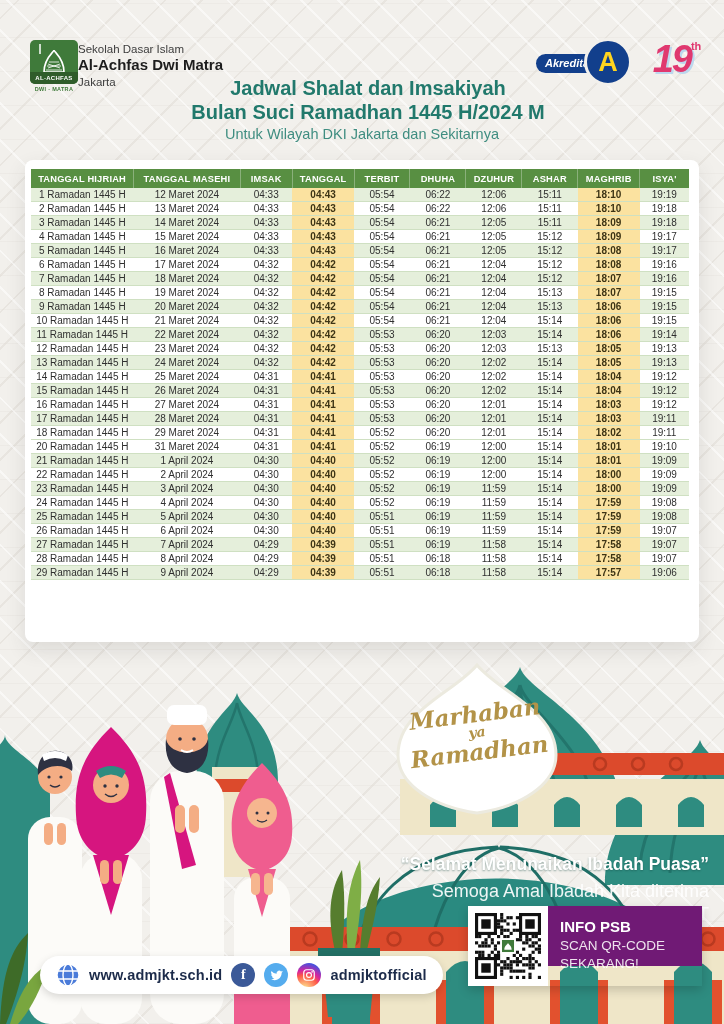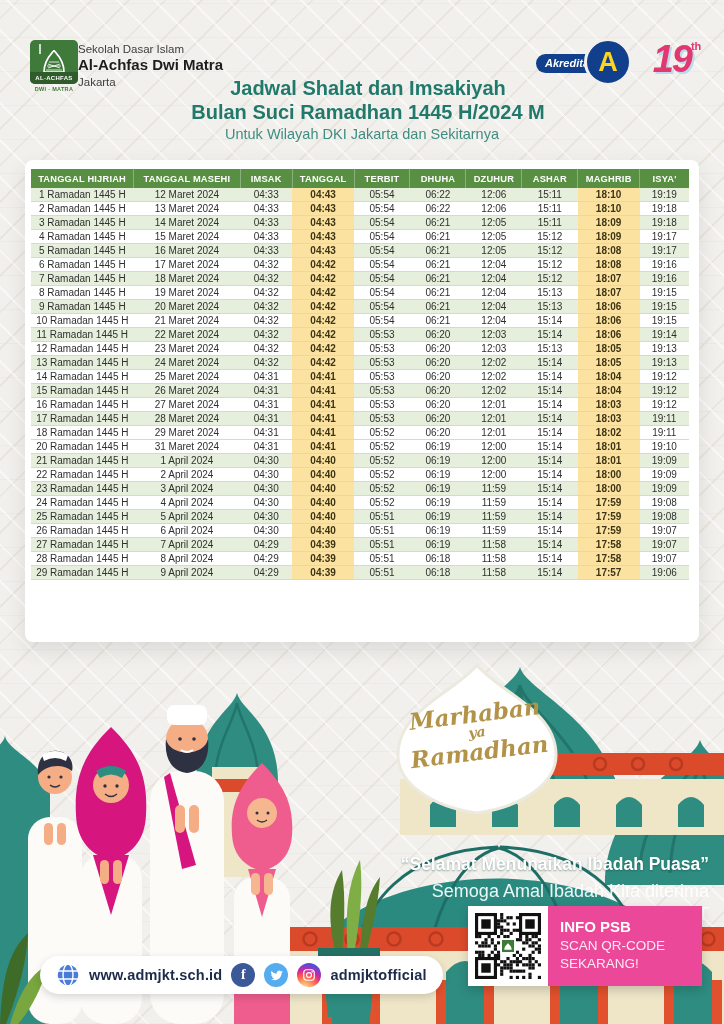--- a/index.html
+++ b/index.html
@@ -70,21 +70,21 @@
   .badge-text .w1, .badge-text .w3 { font-size:23px; font-weight:bold; }
   .badge-text .w2 { font-size:14px; font-weight:bold; }
 
   .greeting { position:absolute; left:305px; top:854px; width:404px; text-align:right; color:#fff; }
   .greeting .g1 { font-size:17.5px; font-weight:bold; text-shadow:0 1px 2px rgba(20,70,65,.45); }
   .greeting .g2, .greeting .g3 { font-size:18px; color:rgba(255,255,255,.92); line-height:1.3; }
   .greeting .g2 { margin-top:5px; }
 
   .qr-box { position:absolute; left:468px; top:906px; display:flex; box-shadow:0 4px 10px rgba(0,0,0,.18); }
   .qr-white { width:80px; height:80px; background:#fff; padding:7px; }
-  .qr-red { width:154px; height:80px; background:#ec4899; color:#fff; padding:11px 0 0 12px; line-height:1.35; }
+  .qr-red { width:154px; height:60px; background:#701a75; color:#fff; padding:11px 0 0 12px; line-height:1.35; }
   .qr-red .r1 { font-size:15px; font-weight:bold; }
   .qr-red .r2, .qr-red .r3 { font-size:13.5px; color:rgba(255,255,255,.88); }
 
   .footer-pill { position:absolute; left:40px; top:956px; height:38px; background:#fff; border-radius:19px;
     display:flex; align-items:center; gap:9px; padding:0 16px; box-shadow:0 3px 8px rgba(0,0,0,.15); }
   .footer-pill .site, .footer-pill .handle { font-size:14.5px; font-weight:bold; color:#1c2b4a; letter-spacing:.2px; }
   .sicon { width:24px; height:24px; border-radius:50%; display:flex; align-items:center; justify-content:center; }
   .fb { background:#3b5998; color:#fff; font-weight:bold; font-size:14px; font-family:"Liberation Serif", serif; }
   .tw { background:#55acee; }
   .ig { background:radial-gradient(circle at 30% 110%, #fdf497 0%, #fd5949 45%, #d6249f 60%, #285aeb 90%); }

